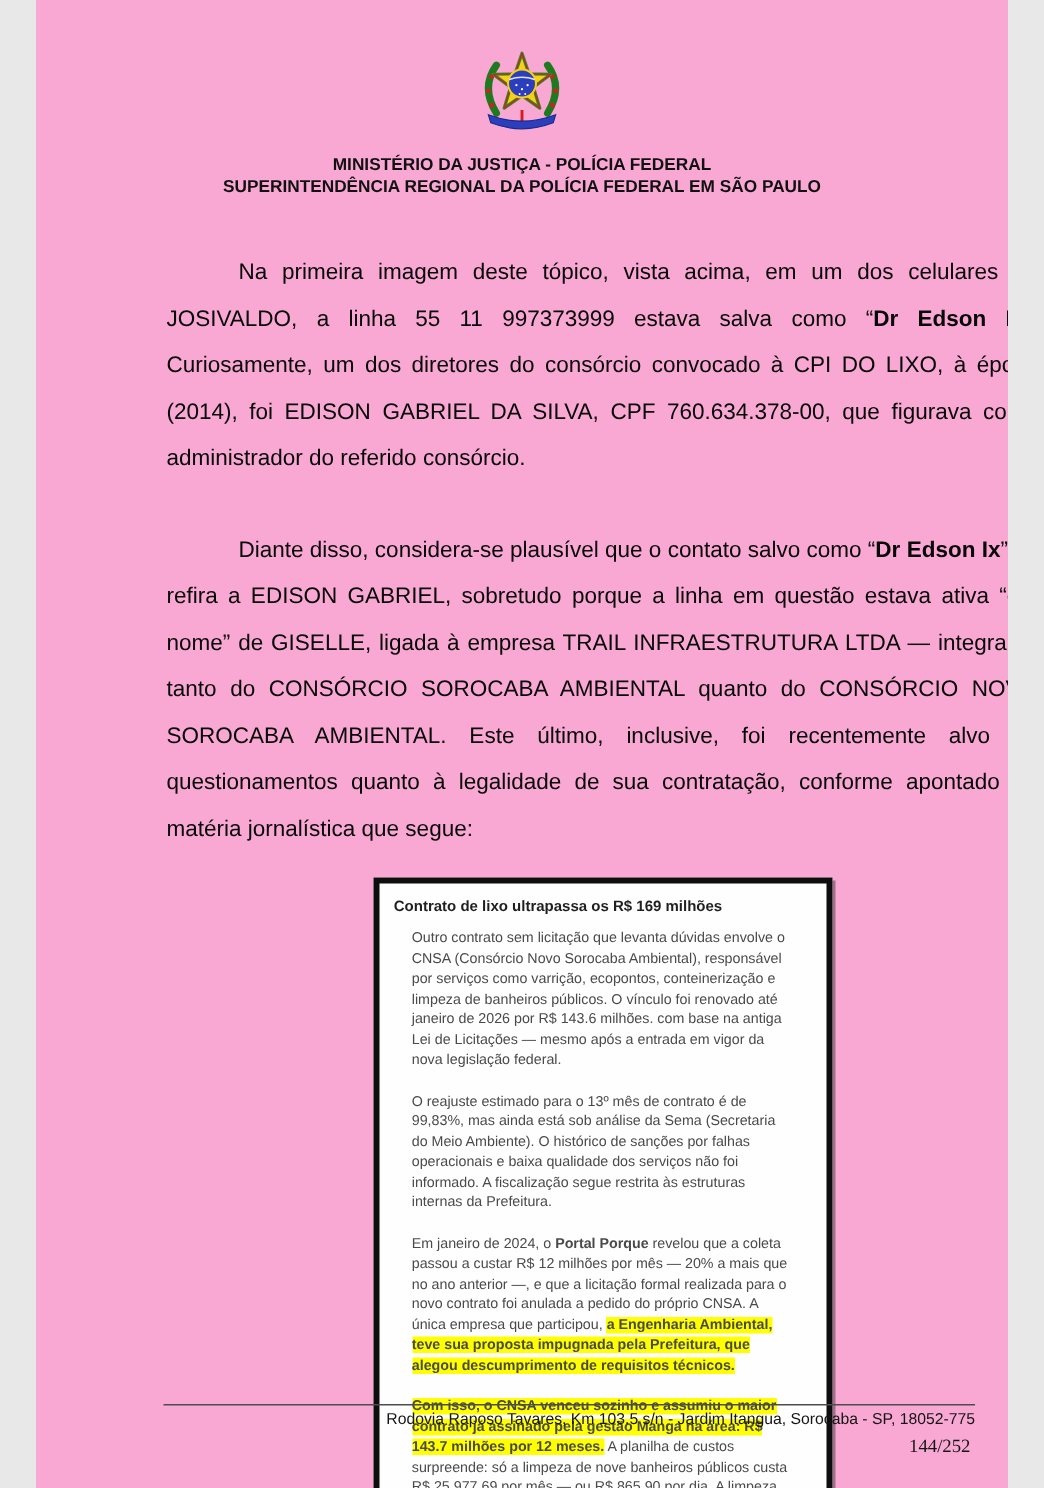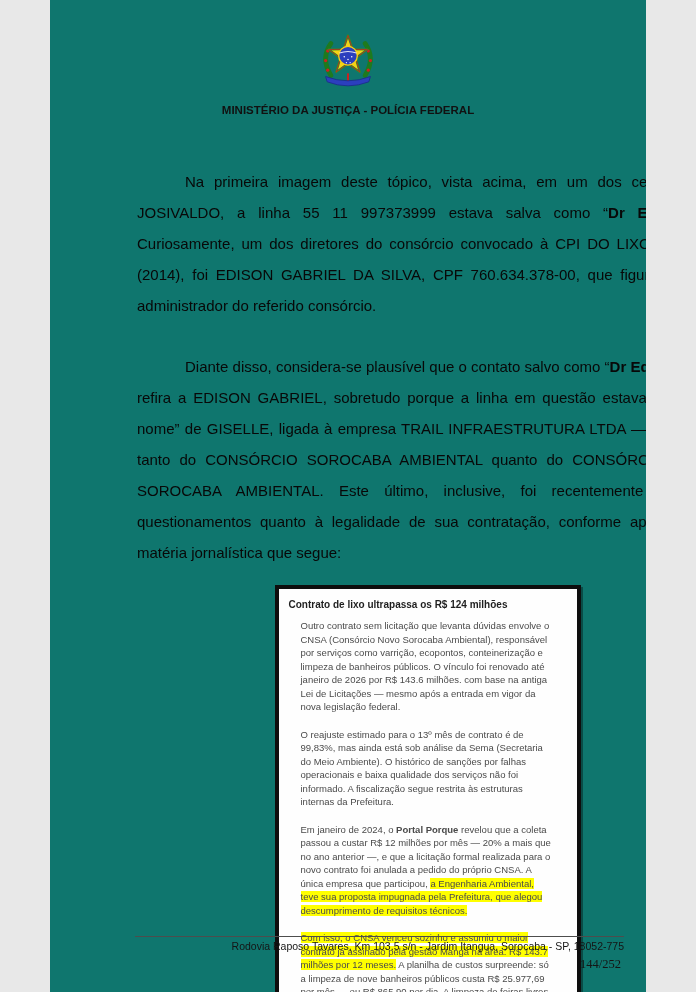--- a/index.html
+++ b/index.html
@@ -1,33 +1,33 @@
 <!DOCTYPE html>
 <html lang="pt" style="--hl: #ffff00;"><head>
 <meta charset="utf-8">
 <style>
   html,body { margin:0; padding:0; background:#e8e8e8; }
   .page {
-    position:relative; width:596px; height:992px; margin:0 auto;
-    background:#0f766e; overflow:hidden;
+    position:relative; width:648px; height:992px; margin:0 auto;
+    background:#f9a8d4; overflow:hidden;
     font-family:"Liberation Sans", sans-serif; color:#000;
   }
   
   .header { position:absolute; top:20px; left:0; right:0; text-align:center; }
   .emblem { display:block; margin:0 auto; width:64px; height:80px; }
   .header-lines { margin-top:3px; font-size:11.5px; font-weight:bold; line-height:15px; color:#111; }
   
   .content { position:absolute; top:166px; left:87px; width:581px; }
   .body-par {
     margin:0; font-size:15px; line-height:31px; text-align:justify;
     text-indent:48px; color:#080808;
   }
   .body-par + .body-par { margin-top:30px; }
   .b { font-weight:bold; }
-  .hl { background:var(--hl,#ffff00); }
+  .hl { background:var(--hl,#ffff00);font-weight:bold; }
   
   .article-box {
     box-sizing:border-box; width:306px; margin:17px auto 0;
     border:4px solid #0e0e0e; box-shadow:2px 2px 0 rgba(0,0,0,.35);
     padding:9px 10px 2px; background:#fefefe;
   }
   .article-title {
     font-size:10px; font-weight:bold; color:#1f1f1f;
     line-height:13px; margin:0 0 8px;
   }
@@ -75,29 +75,30 @@
       <circle cx="57" cy="68" r="1.2" fill="#fff"></circle>
       <circle cx="64" cy="68" r="1.2" fill="#fff"></circle>
 
       <rect x="58.2" y="88" width="3.6" height="14" fill="#cf2020"></rect>
       <circle cx="60" cy="104" r="3" fill="#cf2020"></circle>
 
       <path d="M18,94 Q60,110 102,94 L99,104 Q60,119 21,104 Z" fill="#2b3fbe" stroke="#1a2a8a" stroke-width="1.5"></path>
     </svg>
     <div class="header-lines">
       <div>MINISTÉRIO DA JUSTIÇA - POLÍCIA FEDERAL</div>
+      <div>SUPERINTENDÊNCIA REGIONAL DA POLÍCIA FEDERAL EM SÃO PAULO</div>
     </div>
   </div>
 
   <div class="content">
     <p class="body-par"><span>Na primeira imagem deste tópico, vista acima, em um dos celulares de JOSIVALDO, a linha 55 11 997373999 estava salva como “</span><span class="b">Dr Edson Ix</span><span>”. Curiosamente, um dos diretores do consórcio convocado à CPI DO LIXO, à época (2014), foi EDISON GABRIEL DA SILVA, CPF 760.634.378-00, que figurava como administrador do referido consórcio.</span></p>
     <p class="body-par"><span>Diante disso, considera-se plausível que o contato salvo como “</span><span class="b">Dr Edson Ix</span><span>” se refira a EDISON GABRIEL, sobretudo porque a linha em questão estava ativa “em nome” de GISELLE, ligada à empresa TRAIL INFRAESTRUTURA LTDA — integrante tanto do CONSÓRCIO SOROCABA AMBIENTAL quanto do CONSÓRCIO NOVO SOROCABA AMBIENTAL. Este último, inclusive, foi recentemente alvo de questionamentos quanto à legalidade de sua contratação, conforme apontado na matéria jornalística que segue:</span></p>
 
     <div class="article-box">
-      <p class="article-title">Contrato de lixo ultrapassa os R$ 124 milhões</p>
+      <p class="article-title">Contrato de lixo ultrapassa os R$ 169 milhões</p>
       <p class="article-par" style="color: rgb(74, 74, 74);"><span>Outro contrato sem licitação que levanta dúvidas envolve o CNSA (Consórcio Novo Sorocaba Ambiental), responsável por serviços como varrição, ecopontos, conteinerização e limpeza de banheiros públicos. O vínculo foi renovado até janeiro de 2026 por R$ 143.6 milhões. com base na antiga Lei de Licitações — mesmo após a entrada em vigor da nova legislação federal.</span></p>
       <p class="article-par" style="color: rgb(74, 74, 74);"><span>O reajuste estimado para o 13º mês de contrato é de 99,83%, mas ainda está sob análise da Sema (Secretaria do Meio Ambiente). O histórico de sanções por falhas operacionais e baixa qualidade dos serviços não foi informado. A fiscalização segue restrita às estruturas internas da Prefeitura.</span></p>
       <p class="article-par" style="color: rgb(74, 74, 74);"><span>Em janeiro de 2024, o </span><span class="b">Portal Porque</span><span> revelou que a coleta passou a custar R$ 12 milhões por mês — 20% a mais que no ano anterior —, e que a licitação formal realizada para o novo contrato foi anulada a pedido do próprio CNSA. A única empresa que participou, </span><span class="hl">a Engenharia Ambiental, teve sua proposta impugnada pela Prefeitura, que alegou descumprimento de requisitos técnicos.</span></p>
       <p class="article-par" style="color: rgb(74, 74, 74);"><span class="hl">Com isso, o CNSA venceu sozinho e assumiu o maior contrato já assinado pela gestão Manga na área: R$ 143.7 milhões por 12 meses.</span><span> A planilha de custos surpreende: só a limpeza de nove banheiros públicos custa R$ 25.977,69 por mês — ou R$ 865,90 por dia. A limpeza de feiras livres custa mais de R$ 3.2 milhões por ano.</span></p>
 
     </div>
 
   </div>
 
   <div class="footer">

